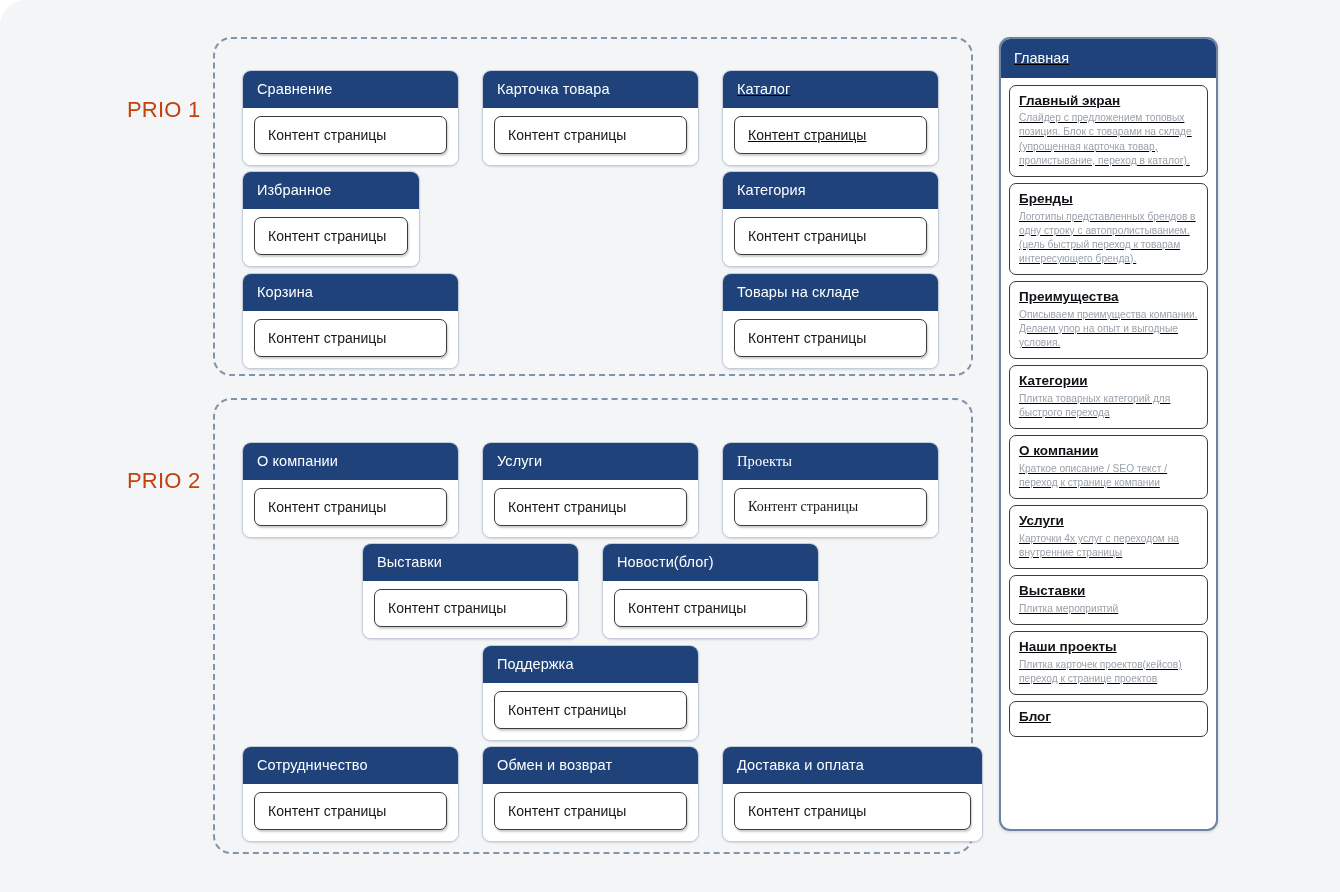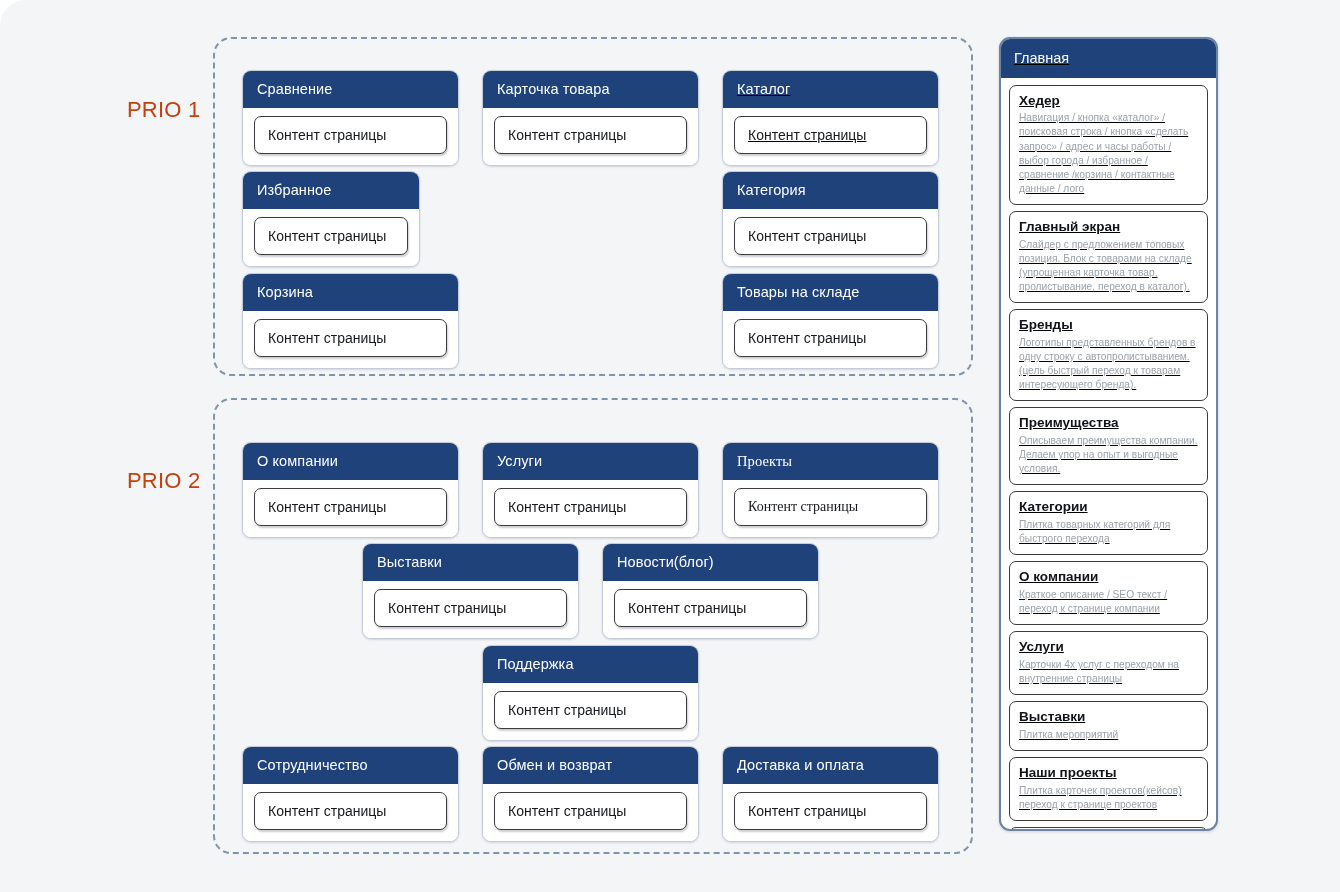--- a/index.html
+++ b/index.html
@@ -238,35 +238,31 @@
     </div>
   </div>
 
   <div class="page-card" style="left:482px; top:746px; width:217px;">
     <div class="card-head">Обмен и возврат</div>
     <div class="card-body">
       <div class="content-box">Контент страницы</div>
     </div>
   </div>
 
-  <div class="page-card" style="left:722px; top:746px; width:217px;">
+  <div class="page-card" style="left:722px; top:746px; width:261px;">
     <div class="card-head">Доставка и оплата</div>
     <div class="card-body">
       <div class="content-box">Контент страницы</div>
     </div>
   </div>
 
   <div id="home-panel">
     <div class="panel-head">Главная</div>
     <div class="panel-body">
 
-      <div class="home-block">
-        <div class="hb-title">Хедер</div>
-        <div class="hb-desc">Навигация / кнопка «каталог» / поисковая строка / кнопка «сделать запрос» / адрес и часы работы / выбор города / избранное / сравнение /корзина / контактные данные / лого</div>
-      </div>
 
       <div class="home-block">
         <div class="hb-title">Главный экран</div>
         <div class="hb-desc">Слайдер с предложением топовых позиция. Блок с товарами на складе (упрощенная карточка товар, пролистывание, переход в каталог).</div>
       </div>
 
       <div class="home-block">
         <div class="hb-title">Бренды</div>
         <div class="hb-desc">Логотипы представленных брендов в одну строку с автопролистыванием. (цель быстрый переход к товарам интересующего бренда).</div>
       </div>

